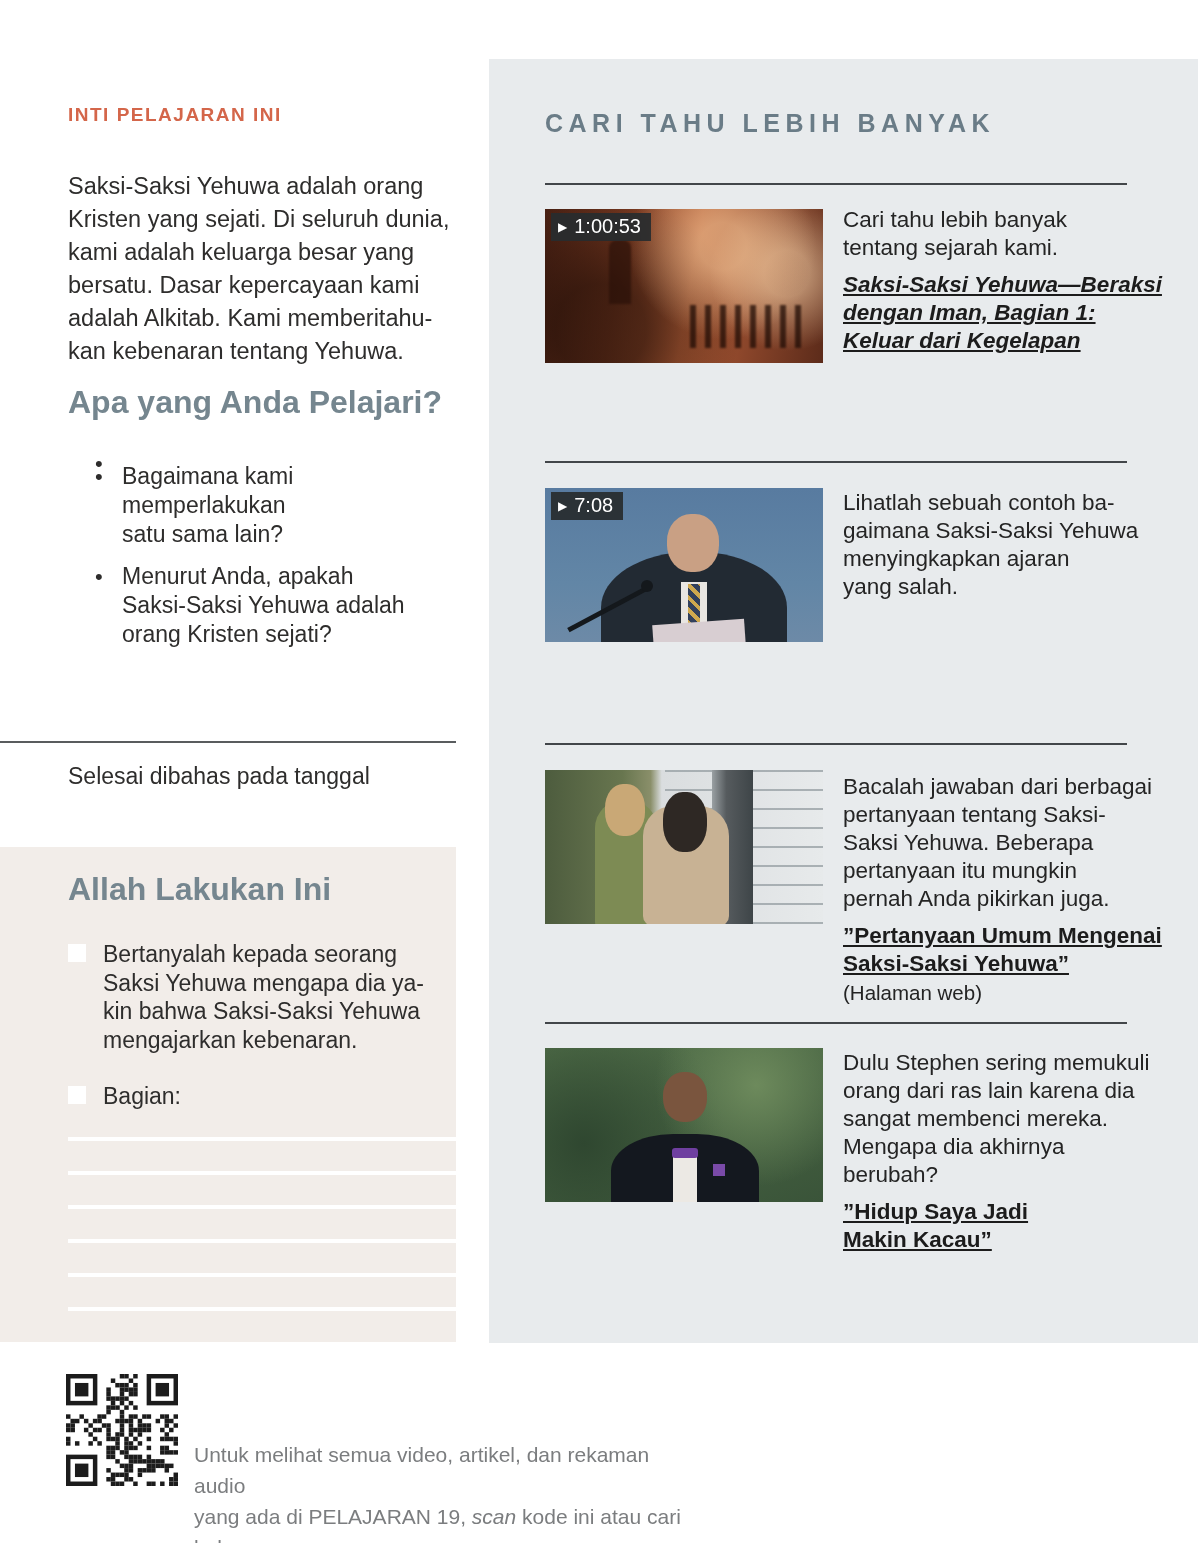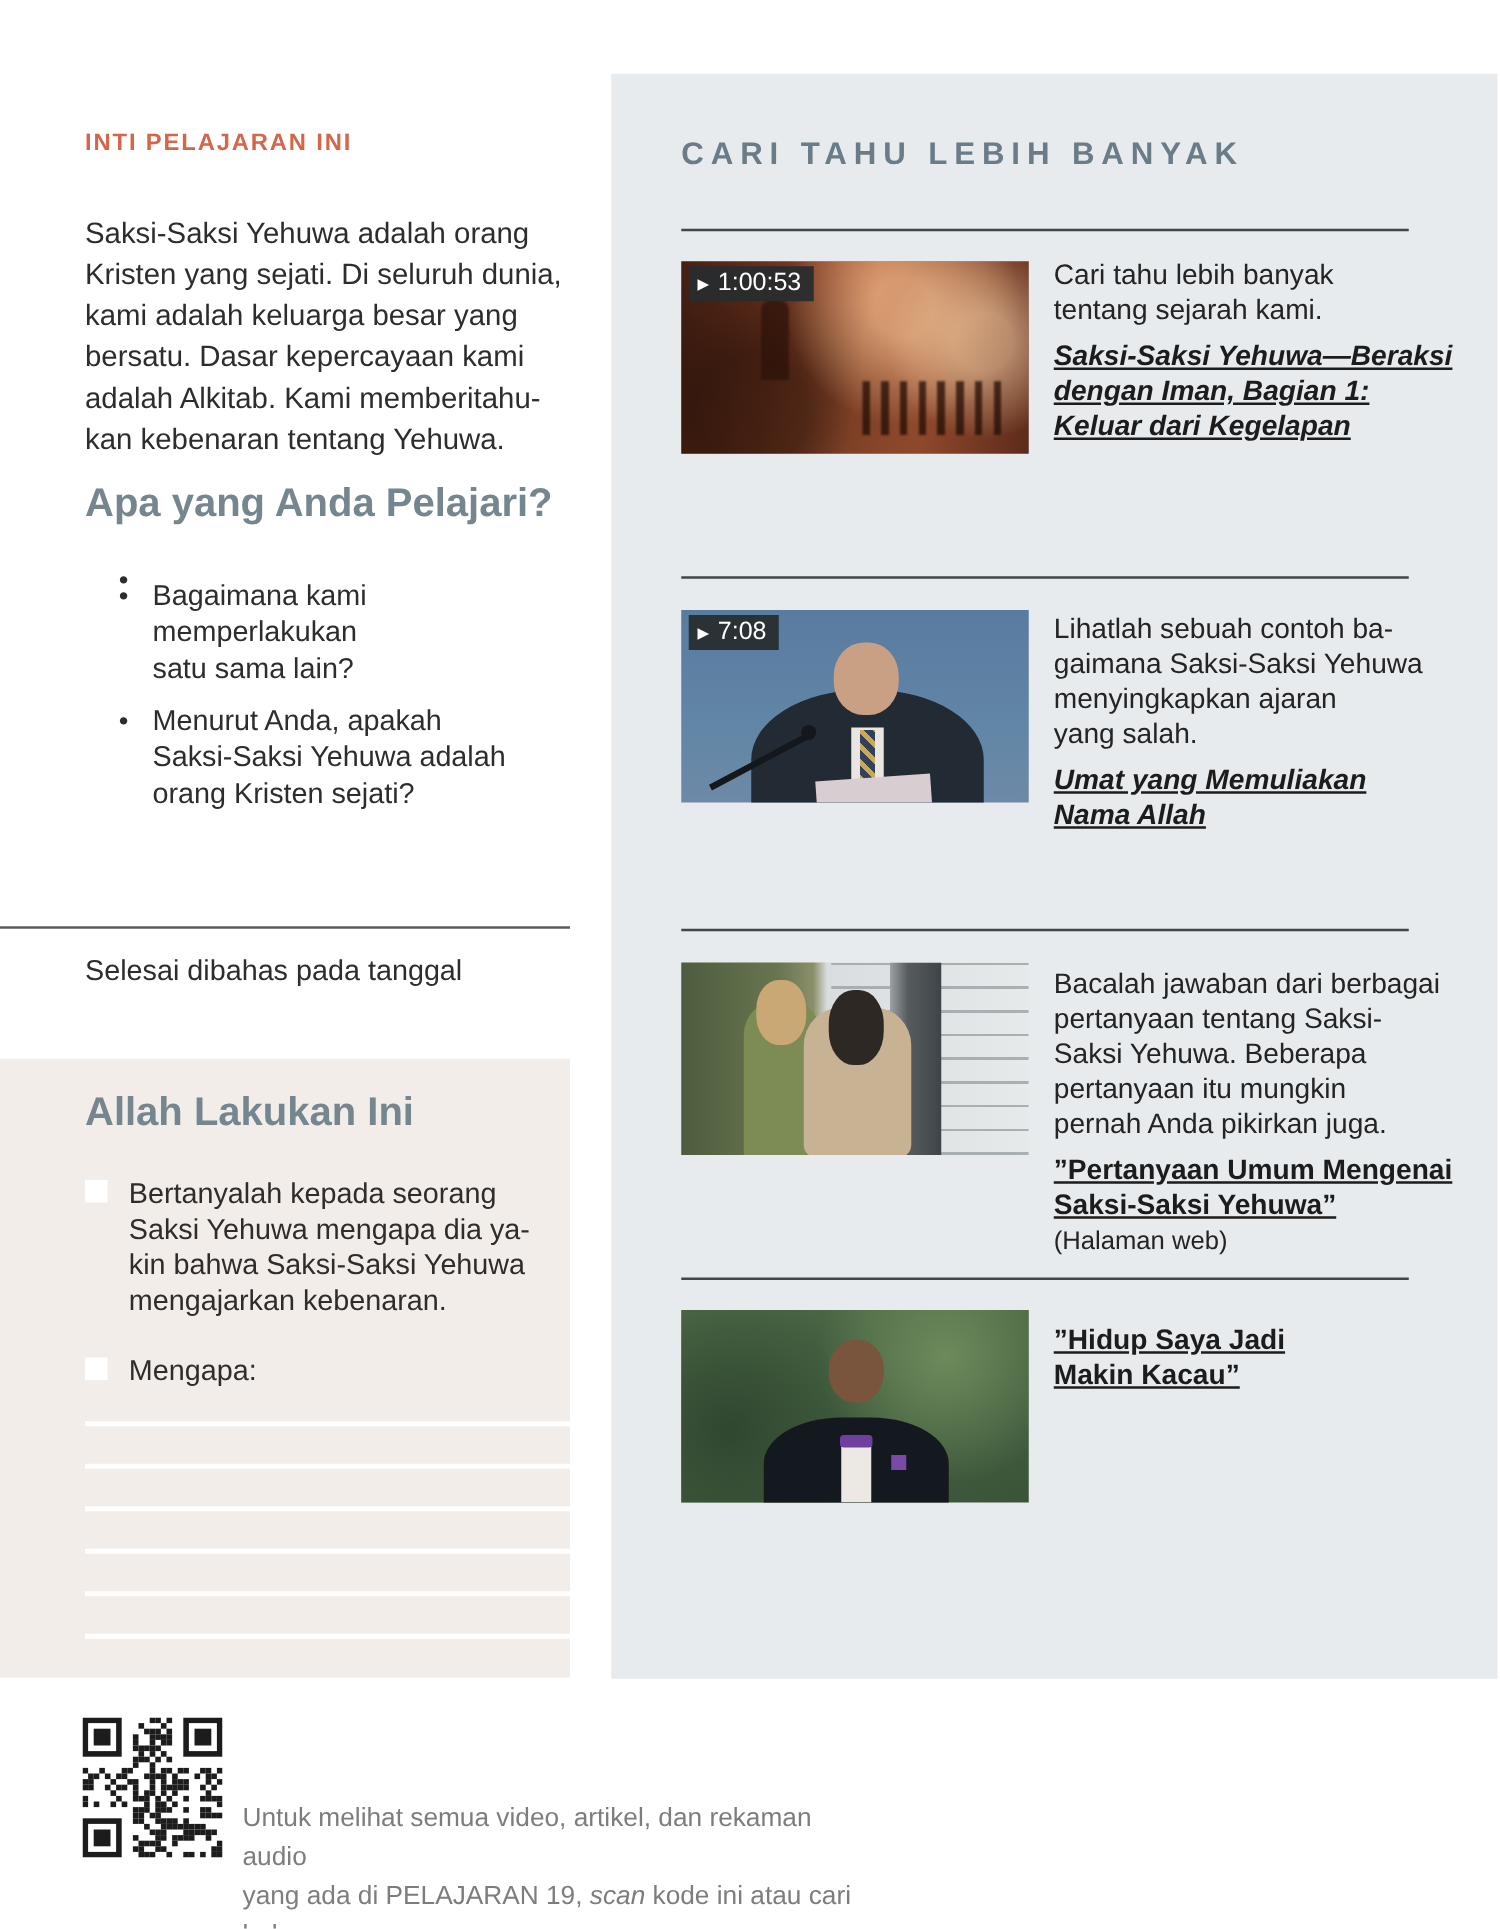--- a/index.html
+++ b/index.html
@@ -126,21 +126,21 @@
       <div class="h-try h-steel">Allah Lakukan Ini</div>
       <div class="task task-1">
         <span class="checkbox"></span>
         <div class="task-text pre">Bertanyalah kepada seorang
 Saksi Yehuwa mengapa dia ya-
 kin bahwa Saksi-Saksi Yehuwa
 mengajarkan kebenaran.</div>
       </div>
       <div class="task task-2">
         <span class="checkbox"></span>
-        <div class="task-text pre">Mengapa:</div>
+        <div class="task-text pre">Bagian:</div>
       </div>
       <div class="write-line" style="top:290px"></div>
       <div class="write-line" style="top:324px"></div>
       <div class="write-line" style="top:358px"></div>
       <div class="write-line" style="top:392px"></div>
       <div class="write-line" style="top:426px"></div>
       <div class="write-line" style="top:460px"></div>
     </div>
   </div>
 
@@ -179,22 +179,20 @@
       <div class="badge">
           <span class="play">▶</span>
           <span>7:08</span>
         </div>
     </div>
     <div class="item-text x2">
       <div class="item-body pre">Lihatlah sebuah contoh ba-
 gaimana Saksi-Saksi Yehuwa
 menyingkapkan ajaran
 yang salah.</div>
-      <div class="item-title t-italic pre">Umat yang Memuliakan
-Nama Allah</div>
     </div>
 
     <div class="thumb t3 art3">
       <div class="siding"></div>
       <div class="door"></div>
       <div class="w1">
           <div class="hair1"></div>
         </div>
       <div class="w2">
           <div class="hair2"></div>
@@ -212,20 +210,25 @@
     </div>
 
     <div class="thumb t4 art4">
       <div class="suit"></div>
       <div class="head"></div>
       <div class="shirt"></div>
       <div class="bow"></div>
       <div class="pocket"></div>
     </div>
     <div class="item-text x4">
+      <div class="item-body pre">Dulu Stephen sering memukuli
+orang dari ras lain karena dia
+sangat membenci mereka.
+Mengapa dia akhirnya
+berubah?</div>
       <div class="item-title pre">”Hidup Saya Jadi
 Makin Kacau”</div>
     </div>
   </div>
 
   <svg class="qr" id="qr" viewBox="0 0 25 25">
       <rect x="0" y="0" width="25" height="25" fill="#ffffff"></rect>
       <rect x="0" y="0" width="7" height="7" fill="#1c1c1c"></rect>
       <rect x="1" y="1" width="5" height="5" fill="#ffffff"></rect>
       <rect x="2" y="2" width="3" height="3" fill="#1c1c1c"></rect>

